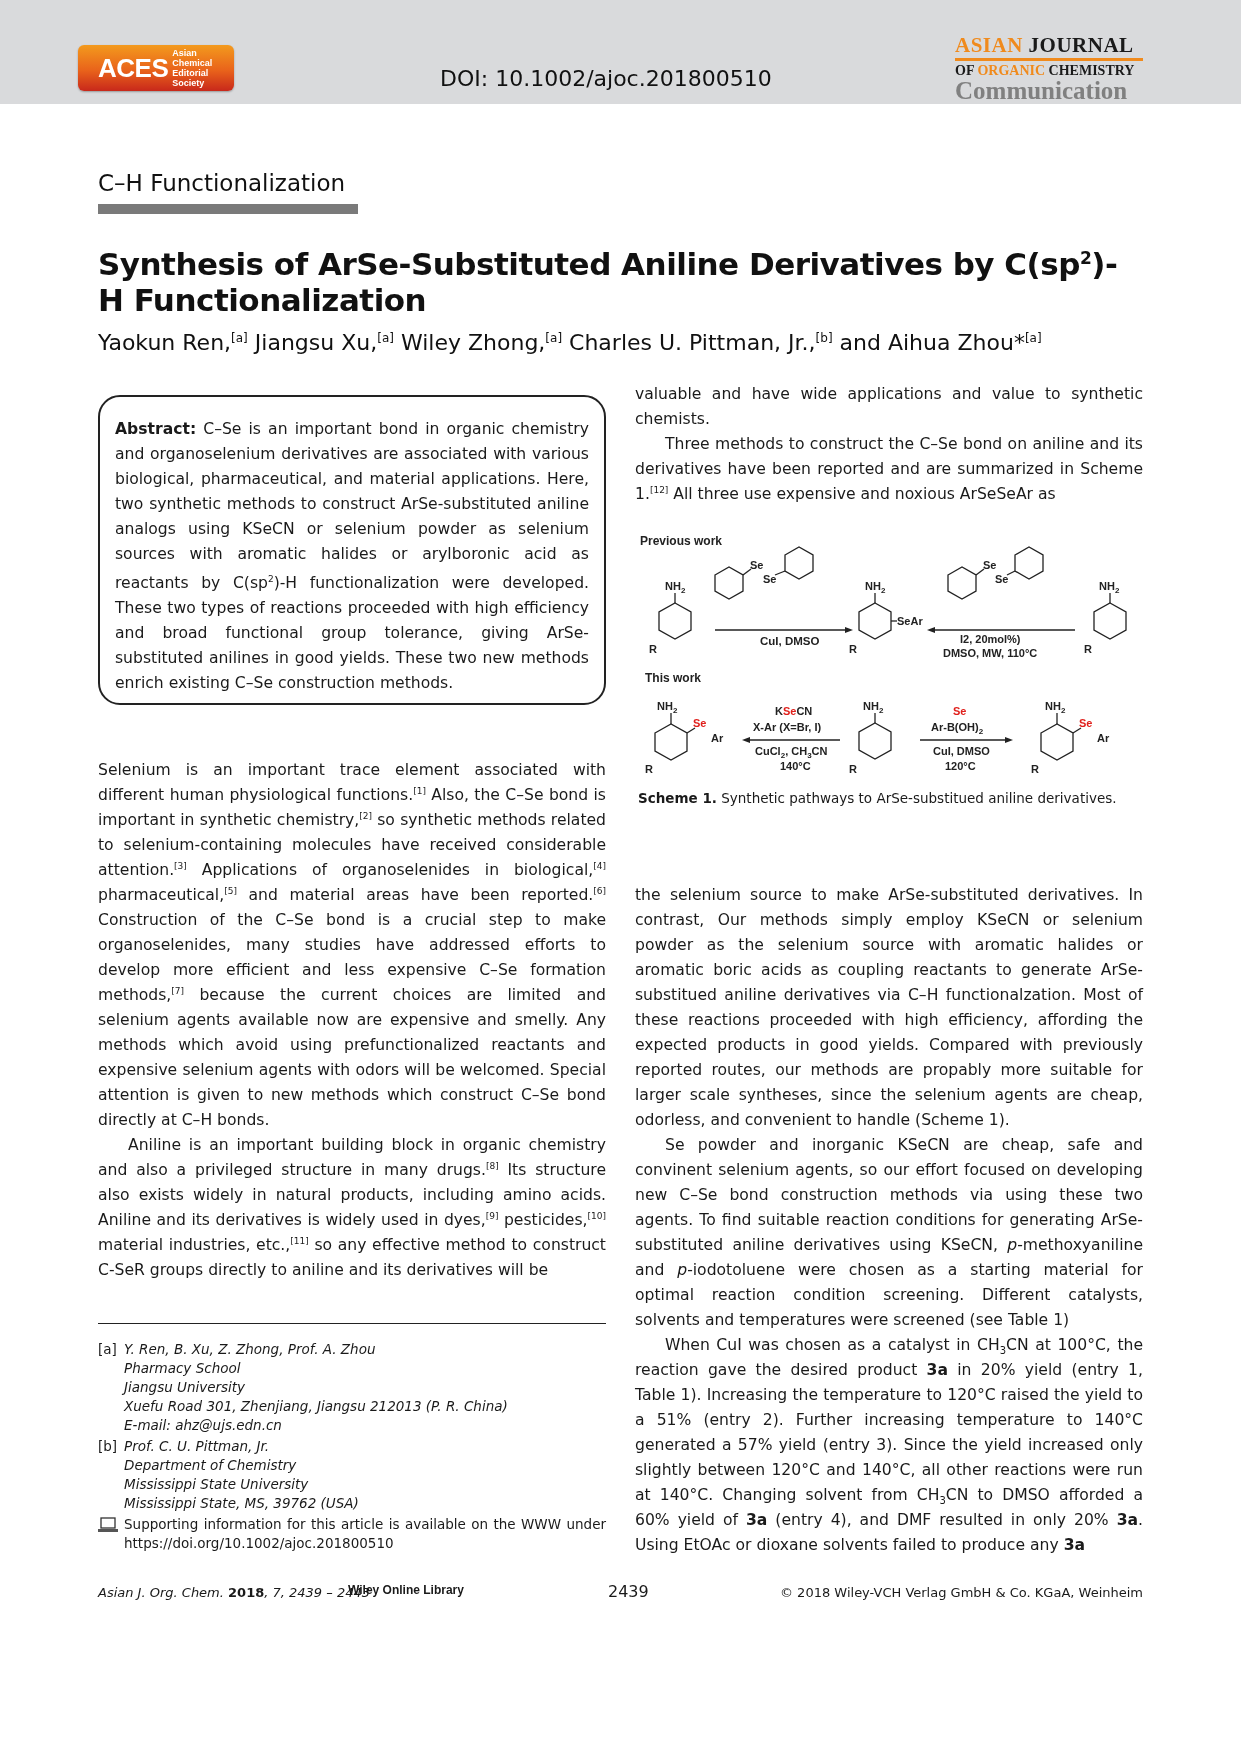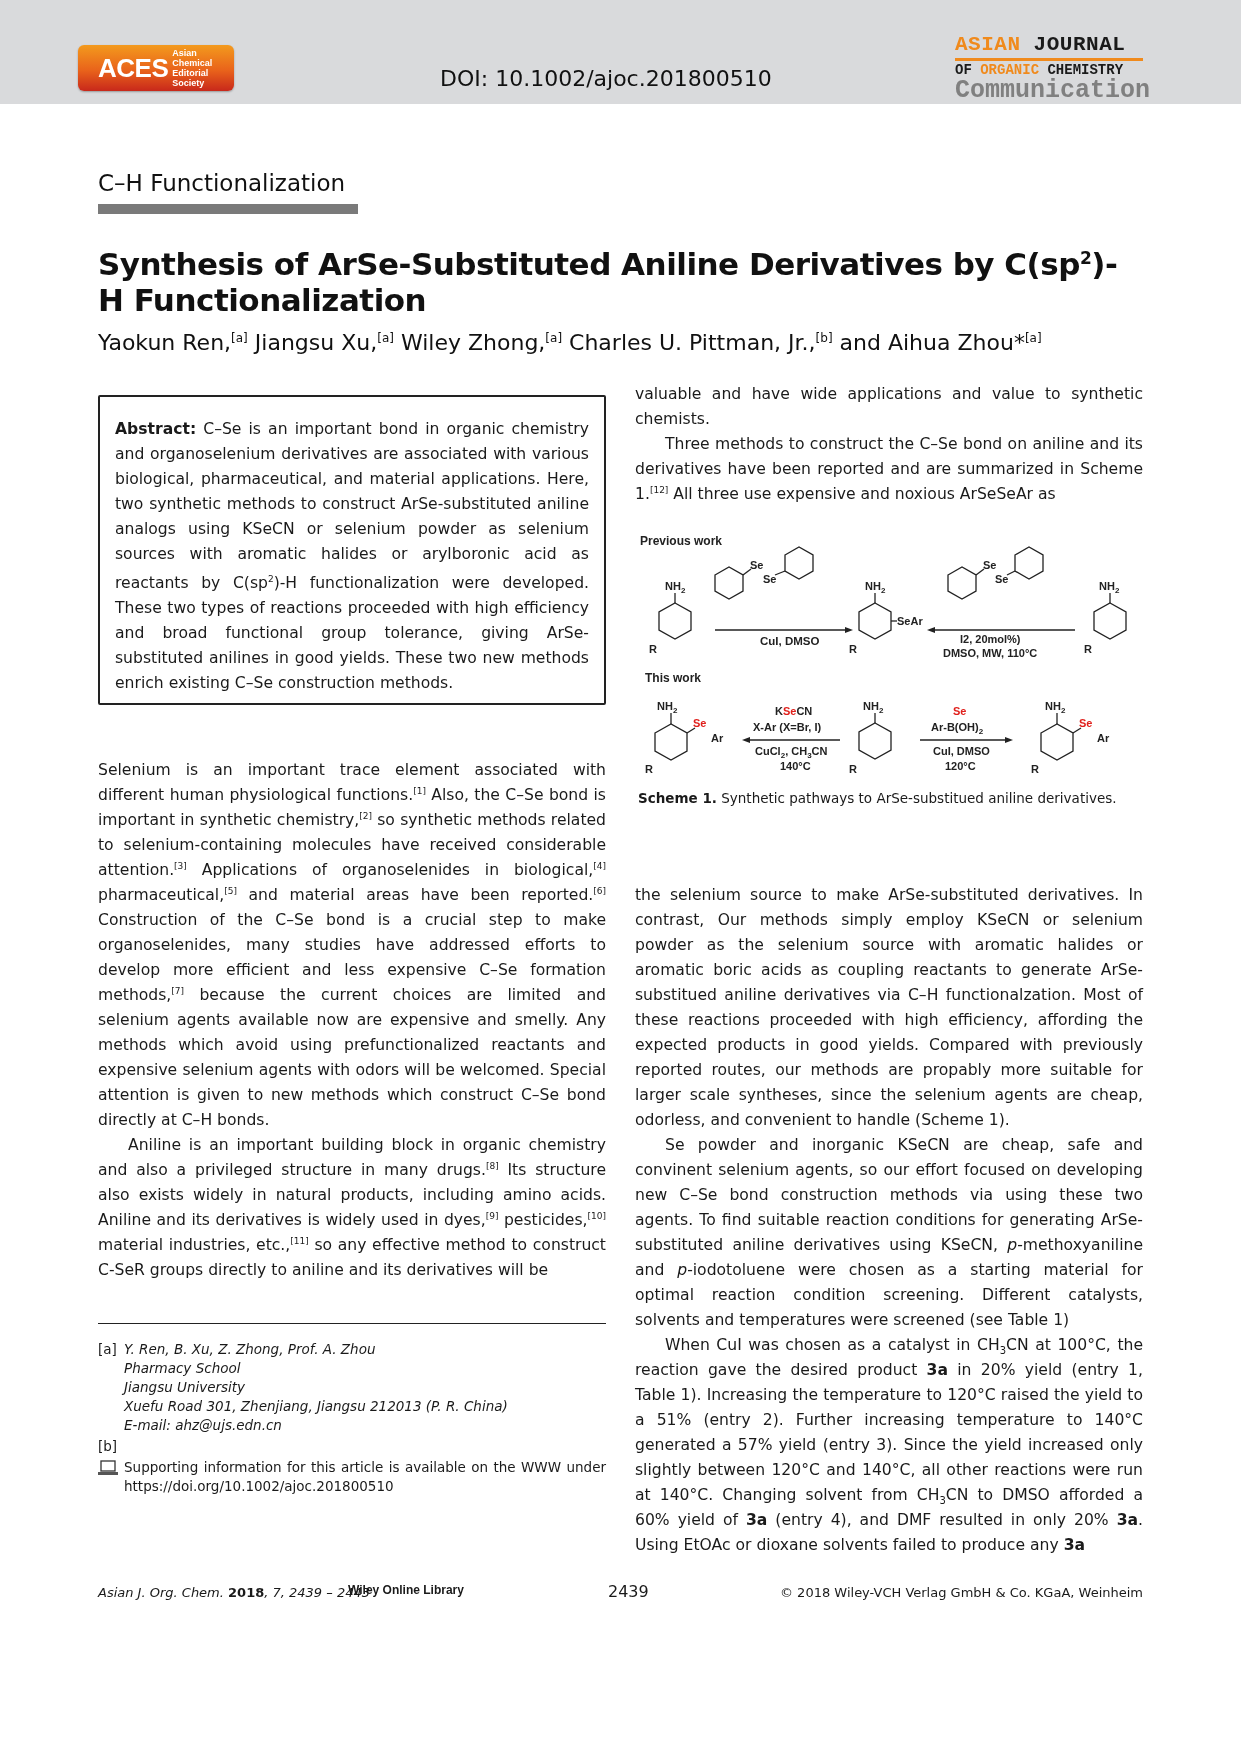--- a/index.html
+++ b/index.html
@@ -6,36 +6,36 @@
   html, body { width: 1241px; height: 1754px; background: #ffffff; overflow: hidden; }
   body { position: relative; font-family: "DejaVu Sans", sans-serif; color: #1a1a1a; }
 
   .header-band { position: absolute; left: 0; top: 0; width: 1241px; height: 104px; background: #d9dadc; }
   .aces-logo { position: absolute; left: 78px; top: 45px; width: 156px; height: 46px; border-radius: 6px;
     background: linear-gradient(180deg, #f39a1d 0%, #e9631b 55%, #c8281b 100%);
     display: flex; align-items: center; padding-left: 20px; box-shadow: 0 1px 2px rgba(0,0,0,0.3); }
   .aces-logo .big { font-family: "Liberation Sans", sans-serif; font-weight: bold; color: #fff; font-size: 26px; letter-spacing: -0.5px; }
   .aces-logo .small { margin-left: 4px; color: #fff; font-family: "Liberation Sans", sans-serif; font-size: 9px; line-height: 10px; font-weight: bold; }
   .doi { position: absolute; left: 440px; top: 66px; font-family: "DejaVu Sans", sans-serif; font-size: 22px; color: #111; }
-  .journal { position: absolute; left: 955px; top: 34px; width: 190px; font-family: Liberation Mono, monospace; }
+  .journal { position: absolute; left: 955px; top: 34px; width: 190px; font-family: Liberation Serif, serif; }
   .journal .l1 { font-size: 21px; font-weight: bold; letter-spacing: 0.5px; line-height: 22px; }
   .journal .l1 .orange { color: #f08a1c; }
   .journal .rule { height: 3px; background: #f08a1c; margin: 2px 0 2px 0; width: 188px; }
   .journal .l2 { font-size: 14px; font-weight: bold; line-height: 15px; }
   .journal .l2 .orange { color: #f08a1c; }
   .journal .l3 { font-size: 25px; color: #808080; font-weight: bold; line-height: 26px; }
 
   .section-label { position: absolute; left: 98px; top: 170px; font-family: "DejaVu Sans", sans-serif; font-size: 23px; color: #111; }
   .section-bar { position: absolute; left: 98px; top: 204px; width: 260px; height: 10px; background: #7a7a7a; }
   .title { position: absolute; left: 98px; top: 240px; width: 1040px; font-family: "DejaVu Sans", sans-serif; font-weight: bold; font-size: 31px; line-height: 36px; color: #111; letter-spacing: -0.5px; }
   .title sup { font-size: 17px; }
   .authors { position: absolute; left: 98px; top: 330px; font-family: "DejaVu Sans", sans-serif; font-size: 22px; color: #111; }
   .authors sup { font-size: 12px; }
 
-  .abstract-box { position: absolute; left: 98px; top: 395px; width: 508px; height: 310px; border: 2px solid #222; border-radius: 2px; padding: 20px 15px 0 15px; }
+  .abstract-box { position: absolute; left: 98px; top: 395px; width: 508px; height: 310px; border: 2px solid #222; border-radius: 22px; padding: 20px 15px 0 15px; }
   .abstract-box p { font-size: 15.6px; line-height: 25px; text-align: justify; color: #1a1a1a; }
   .abstract-box b { font-weight: bold; }
 
   .col { position: absolute; width: 508px; font-size: 15.6px; line-height: 25px; text-align: justify; color: #1a1a1a; }
   .col p { margin: 0; }
   .col p.indent { text-indent: 30px; }
   .col sup { font-size: 9px; line-height: 0; }
   .col sub { font-size: 10px; line-height: 0; }
 
   .scheme { position: absolute; left: 635px; top: 535px; width: 510px; height: 250px; }
@@ -206,20 +206,26 @@
     <span class="body">
       <span>Y. Ren, B. Xu, Z. Zhong, Prof. A. Zhou</span><br>
       <span>Pharmacy School</span><br>
       <span>Jiangsu University</span><br>
       <span>Xuefu Road 301, Zhenjiang, Jiangsu 212013 (P. R. China)</span><br>
       <span>E-mail: ahz@ujs.edn.cn</span>
     </span>
   </div>
   <div class="fn">
     <span class="tag">[b]</span>
+    <span class="body">
+      <span>Prof. C. U. Pittman, Jr.</span><br>
+      <span>Department of Chemistry</span><br>
+      <span>Mississippi State University</span><br>
+      <span>Mississippi State, MS, 39762 (USA)</span>
+    </span>
   </div>
   <div class="support">
     <span class="icon">
       <svg width="20" height="16" viewBox="0 0 20 16">
           <rect x="3" y="1" width="14" height="10" fill="none" stroke="#333" stroke-width="1.3"></rect>
           <rect x="0" y="12" width="20" height="3" fill="#555"></rect>
         </svg>
     </span>
     <span class="text">Supporting information for this article is available on the WWW under https://doi.org/10.1002/ajoc.201800510</span>
   </div>

